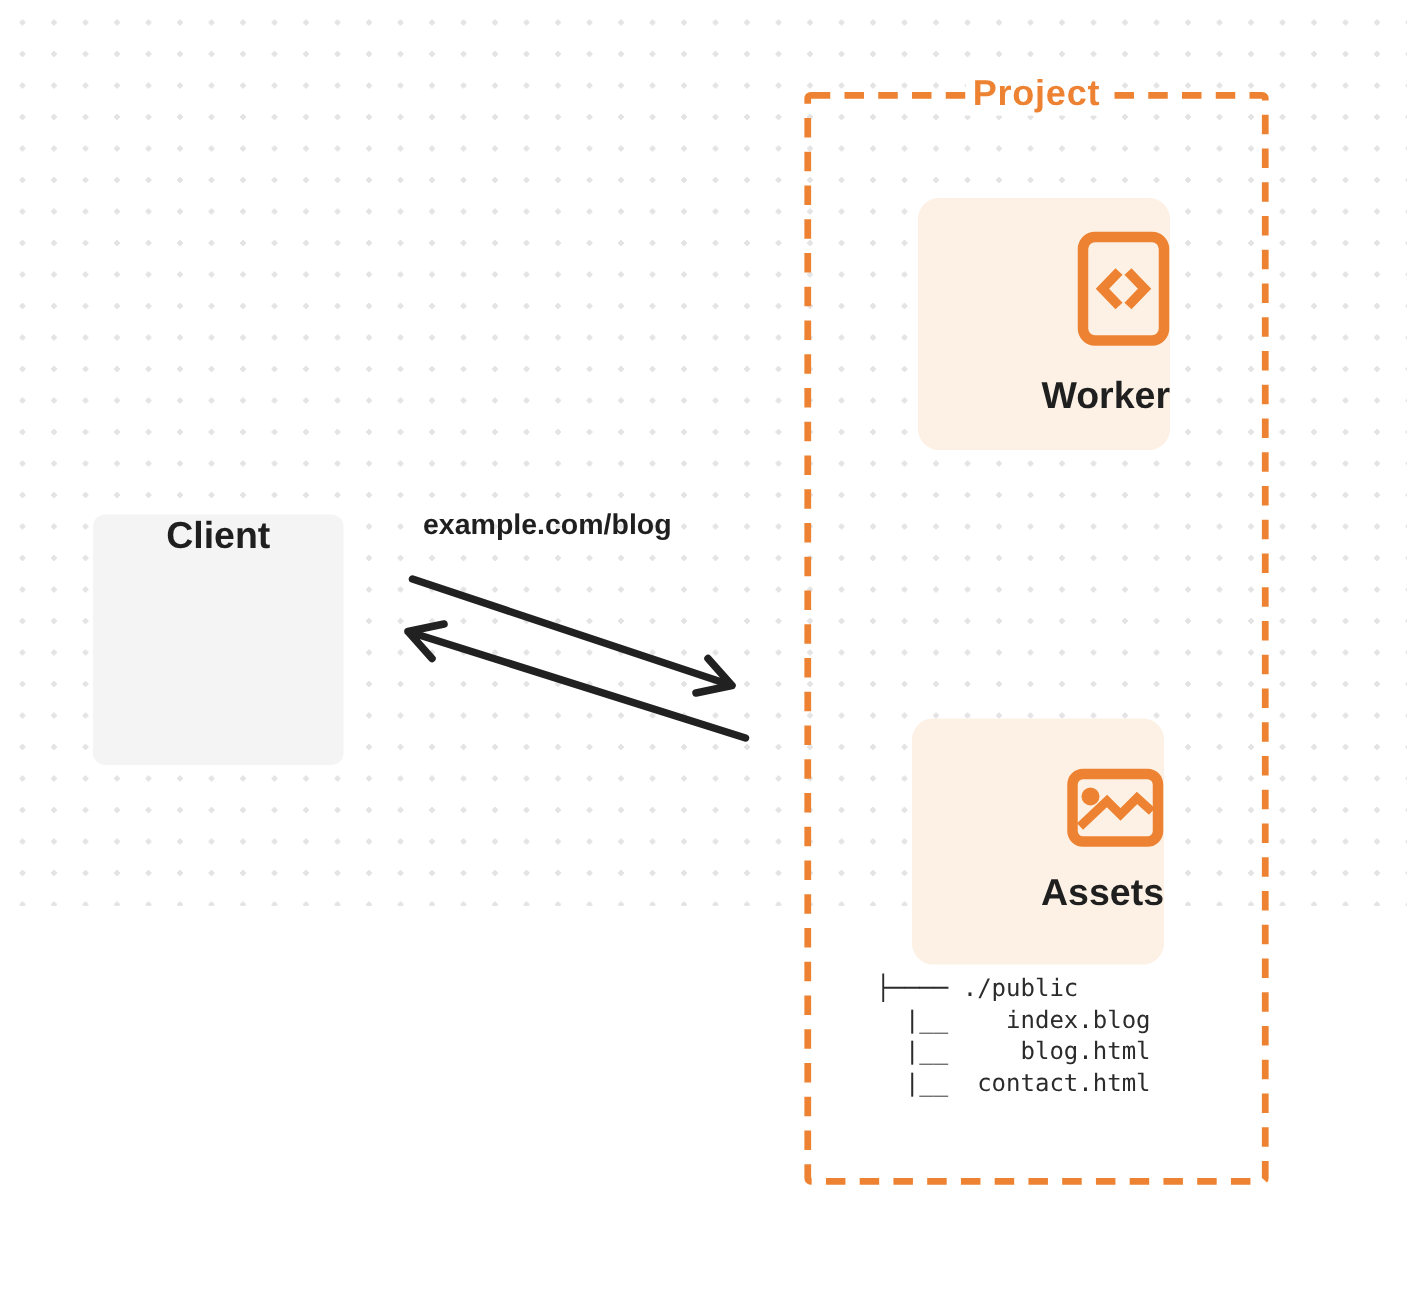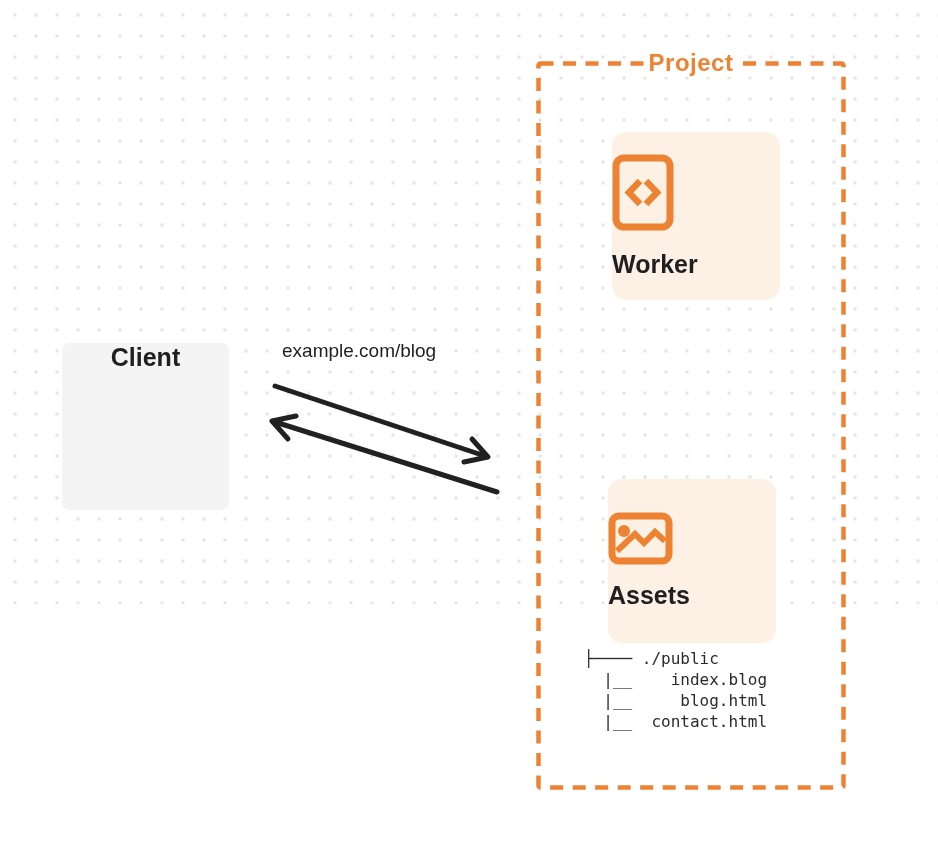--- a/index.html
+++ b/index.html
@@ -41,21 +41,21 @@
     letter-spacing: 0.5px;
   }
 
   
   .card {
     position: absolute;
     background: var(--card-background, #FCF1E4);
     border-radius: 14px;
     display: flex;
     flex-direction: column;
-    align-items: flex-start;
+    align-items: flex-end;
     justify-content: center;
   }
   .worker-card { left: 612px; top: 132px; width: 168px; height: 168px; gap: 19px; }
   .assets-card { left: 608px; top: 479px; width: 168px; height: 164px; gap: 16px; }
   .card-label {
     color: var(--label-dark, #1F1F1F);
     font-size: 25px;
     font-weight: 700;
   }
   .icon-stroke {
@@ -84,21 +84,21 @@
     display: flex;
     justify-content: center;
   }
 
   
   .request-label {
     position: absolute;
     left: 282px; top: 340px;
     color: var(--label-dark, #1F1F1F);
     font-size: 19px;
-    font-weight: 400;
+    font-weight: 700;
   }
   .arrows { position: absolute; left: 0; top: 0; pointer-events: none; }
   .arrows path {
     fill: none;
     stroke: var(--arrow-black, #212121);
     stroke-width: 5;
     stroke-linecap: round;
     stroke-linejoin: round;
   }
 </style>

